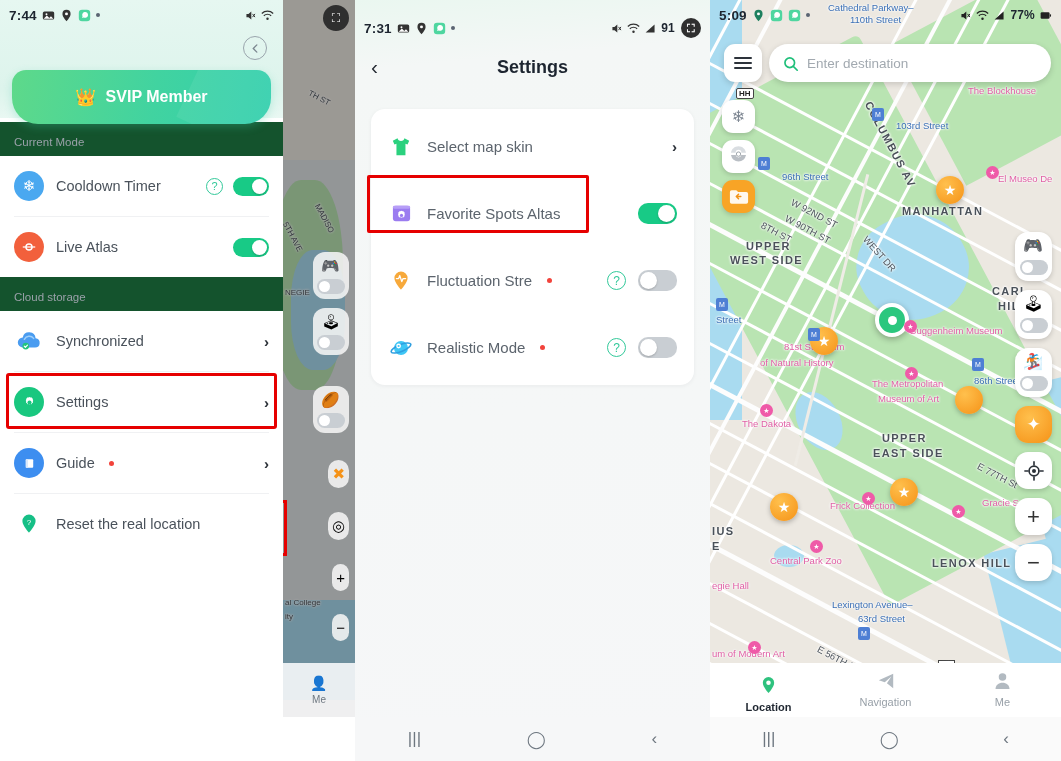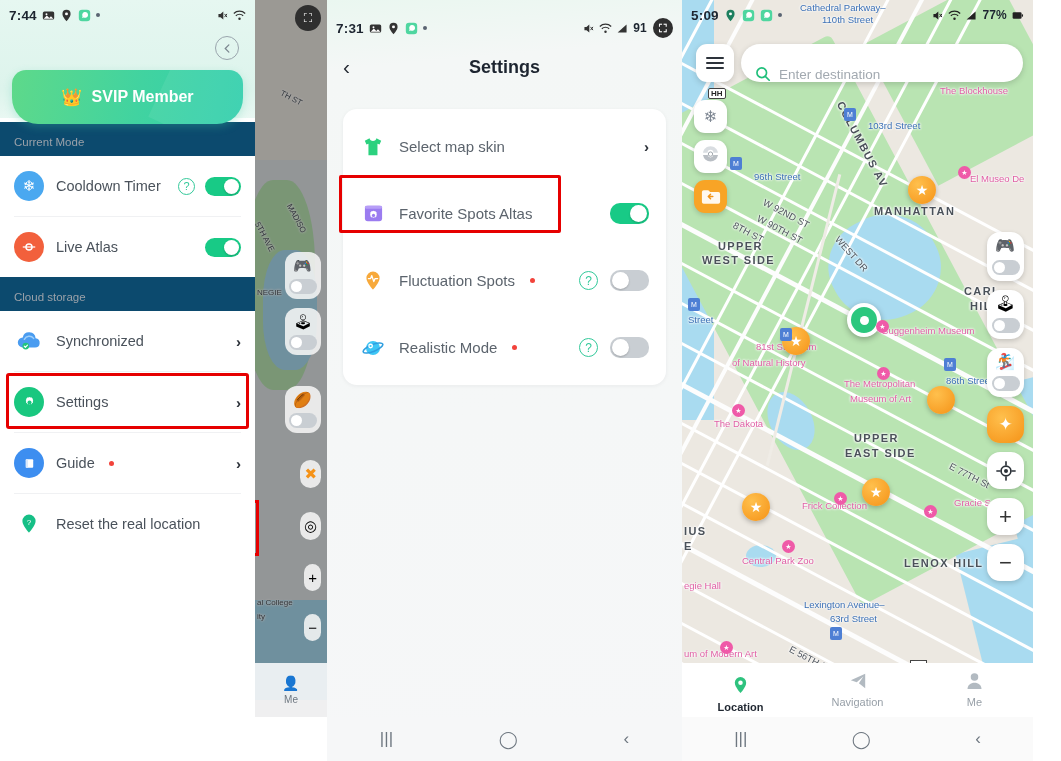--- a/index.html
+++ b/index.html
@@ -6,21 +6,21 @@
   html, body {
     width: 1061px; height: 761px;
     background: #ffffff;
     font-family: "Liberation Sans", sans-serif;
     overflow: hidden;
   }
   .screens { display: flex; width: 1061px; height: 761px; }
 
   
   .phone { position: relative; height: 761px; overflow: hidden; background: #fff; }
-  .p1 { width: 255px; }
+  .p1 { width: 283px; }
   .strip { width: 72px; }
   .p2 { width: 355px; }
   .p3 { width: 351px; }
 
   
   .statusbar {
     position: relative; height: 30px; display: flex; align-items: center;
     padding: 0 9px; font-size: 13px; color: #1d2530; font-weight: 600;
     letter-spacing: .2px; z-index: 40;
   }
@@ -57,21 +57,21 @@
     box-shadow: 0 3px 8px rgba(60,200,160,.28);
     position: relative; overflow: hidden;
   }
   .svip-card::after{
     content:""; position:absolute; right:-10px; top:-20px;
     width:90px; height:90px; background:rgba(255,255,255,.07); transform:rotate(25deg);
   }
   .crown { font-size: 17px; }
   .p1-body { background: #fff; margin-top: -6px; padding-top: 4px; min-height: 640px; }
   .sec-label {
-    font-size: 11.5px; color: #9aa1a9; padding: 14px 14px 8px 14px; background: #0c4a6e;
+    font-size: 11.5px; color: #9aa1a9; padding: 14px 14px 8px 14px; background: #14532d;
   }
   .card-white { background: #fff; }
   .row {
     display: flex; align-items: center; gap: 12px;
     padding: 0 14px; height: 60px; background: #fff; position: relative;
   }
   .row-ico {
     width: 30px; height: 30px; border-radius: 50%; flex: none;
     display: flex; align-items: center; justify-content: center;
     color: #fff; font-size: 15px;
@@ -170,21 +170,21 @@
   }
   .me-marker i { width: 9px; height: 9px; border-radius: 50%; background: #fff; display: block; }
   .searchbar {
     position: absolute; top: 44px; left: 14px; right: 10px; height: 38px;
     display: flex; align-items: center; gap: 7px; z-index: 20;
   }
   .menu-btn { width: 38px; height: 38px; border-radius: 11px; background: #fff;
     display: flex; align-items: center; justify-content: center; flex: none;
     box-shadow: 0 2px 6px rgba(0,0,0,.16); }
   .search-field { flex: 1; height: 38px; border-radius: 19px; background: #fff;
-    display: flex; align-items: flex-end; gap: 8px; padding: 0 14px;
+    display: flex; align-items: flex-start; gap: 8px; padding: 12px 14px;
     box-shadow: 0 2px 6px rgba(0,0,0,.16); }
   .search-ph { color: #a2a9b0; font-size: 13.5px; }
   .left-ctls { position: absolute; left: 12px; top: 100px; display: flex; flex-direction: column; gap: 7px; z-index: 18; }
   .ctl-sq { width: 33px; height: 33px; border-radius: 11px; background: #fff;
     display: flex; align-items: center; justify-content: center; font-size: 16px;
     box-shadow: 0 2px 5px rgba(0,0,0,.17); }
   .hh-badge { position: absolute; left: 26px; top: 88px; z-index: 18; background: #fff;
     border: 1px solid #444; border-radius: 2px; font-size: 8px; font-weight: 700; padding: 0 2px; color: #222; }
   .right-ctls { position: absolute; right: 9px; top: 232px; display: flex; flex-direction: column;
     align-items: center; gap: 9px; z-index: 18; }
@@ -495,21 +495,21 @@
         </div>
         <div class="hl-box" style="left:12px; top:162px; width:222px; height:58px; border-radius:2px;"></div>
 
         <div class="p2-row">
           <span class="p2-ico">
             <svg width="20" height="22" viewBox="0 0 20 22">
                 <path d="M10 1.5a6.6 6.6 0 0 0-6.6 6.6c0 4.8 6.6 11.6 6.6 11.6s6.6-6.8 6.6-11.6A6.6 6.6 0 0 0 10 1.5z" fill="#f7a93b"></path>
                 <path d="M5.4 8.6h2.2l1.2-3 2 6 1.3-3h2.5" stroke="#fff" stroke-width="1.3" fill="none" stroke-linecap="round" stroke-linejoin="round"></path>
               </svg>
           </span>
-          <span class="p2-label">Fluctuation Spots</span>
+          <span class="p2-label">Fluctuation Stre</span>
           <span class="reddot"></span>
           <div class="p2-tail">
             <div class="qmark" style="width:19px;height:19px;font-size:12px;">?</div>
             <div class="tgl off" style="width:39px;height:21px;">
                 <span class="knob" style="width:17px;height:17px;"></span>
               </div>
           </div>
         </div>
 
         <div class="p2-row">

